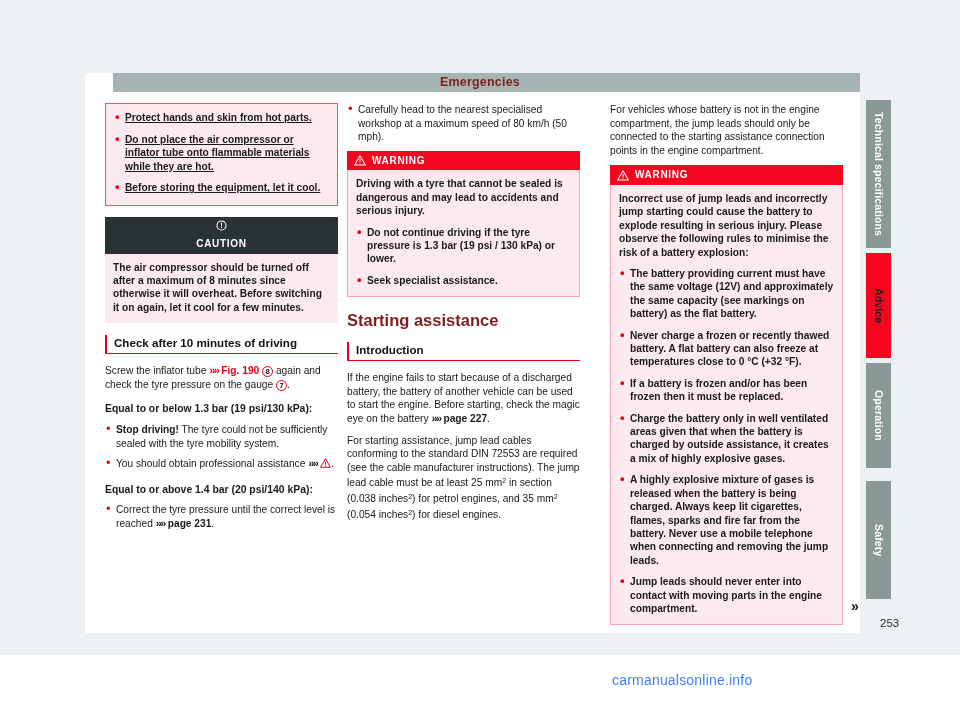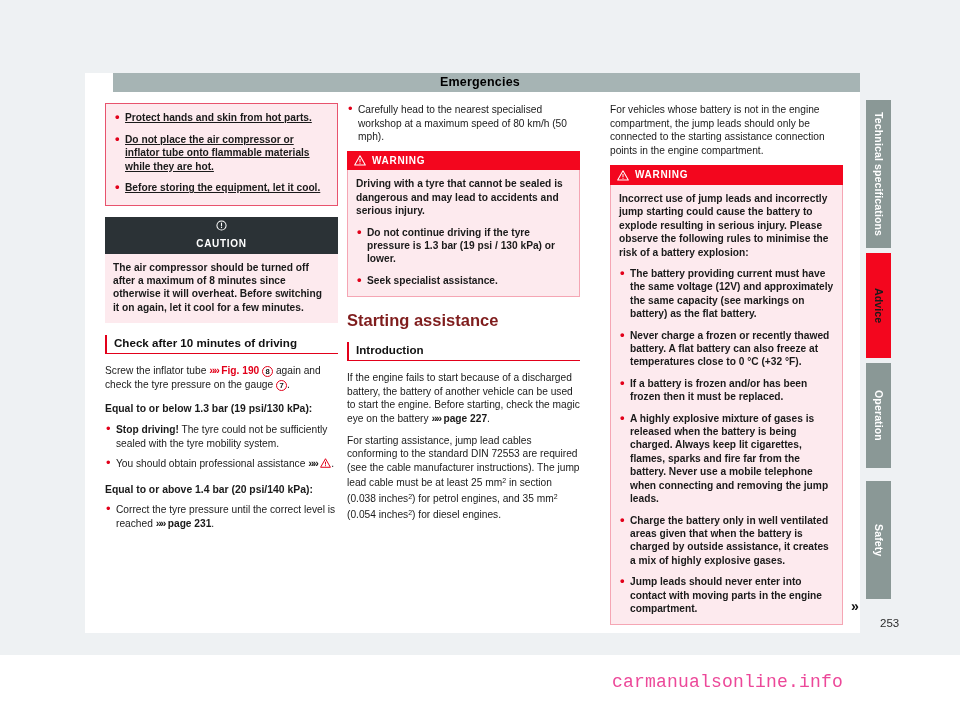--- a/index.html
+++ b/index.html
@@ -32,21 +32,21 @@
   
   #page-header {
     position: absolute;
     left: 28px; top: 0px;
     width: 747px; height: 19px;
     background: #a6b4b4;
   }
   #page-header .title {
     position: absolute;
     right: 340px; top: 2px;
-    color: #000000;
+    color: #7f1d1d;
     font-size: 12.5px;
     font-weight: bold;
     letter-spacing: .2px;
     white-space: nowrap;
   }
   
   .col {
     position: absolute;
     top: 30px;
     width: 233px;
@@ -190,24 +190,24 @@
   }
   #pagenum {
     position: absolute;
     left: 880px; top: 617px;
     font-size: 11.5px;
     color: #2b2b2b;
   }
   #watermark {
     position: absolute;
     left: 612px; top: 672px;
-    font-size: 18px;
-    color: #ec4899;
+    font-size: 14px;
+    color: #3b82f6;
     letter-spacing: .2px;
-    font-family: Liberation Mono, monospace;
+    font-family: Liberation Sans, sans-serif;
   }
 </style>
 </head>
 <body>
 
 <div id="viewer">
   <div id="backdrop"></div>
 
   <div id="page">
 
@@ -301,22 +301,22 @@
               <rect x="5.95" y="8.4" width="1.1" height="1.1" fill="#ffffff"></rect>
             </svg>
           </span>
           <span>WARNING</span>
         </div>
         <div class="body">
           <p>Incorrect use of jump leads and incorrectly jump starting could cause the battery to explode resulting in serious injury. Please observe the following rules to minimise the risk of a battery explosion:</p>
           <div class="bullet">The battery providing current must have the same voltage (12V) and approximately the same capacity (see markings on battery) as the flat battery.</div>
           <div class="bullet">Never charge a frozen or recently thawed battery. A flat battery can also freeze at temperatures close to 0 °C (+32 °F).</div>
           <div class="bullet">If a battery is frozen and/or has been frozen then it must be replaced.</div>
+          <div class="bullet">Charge the battery only in well ventilated areas given that when the battery is charged by outside assistance, it creates a mix of highly explosive gases.</div>
           <div class="bullet">A highly explosive mixture of gases is released when the battery is being charged. Always keep lit cigarettes, flames, sparks and fire far from the battery. Never use a mobile telephone when connecting and removing the jump leads.</div>
-          <div class="bullet">Charge the battery only in well ventilated areas given that when the battery is charged by outside assistance, it creates a mix of highly explosive gases.</div>
           <div class="bullet">Jump leads should never enter into contact with moving parts in the engine compartment.</div>
         </div>
       </div>
     </div>
   </div>
 
   <div id="rail">
     <div class="tab" style="top:27px; height:148px;">
       <span>Technical specifications</span>
     </div>

